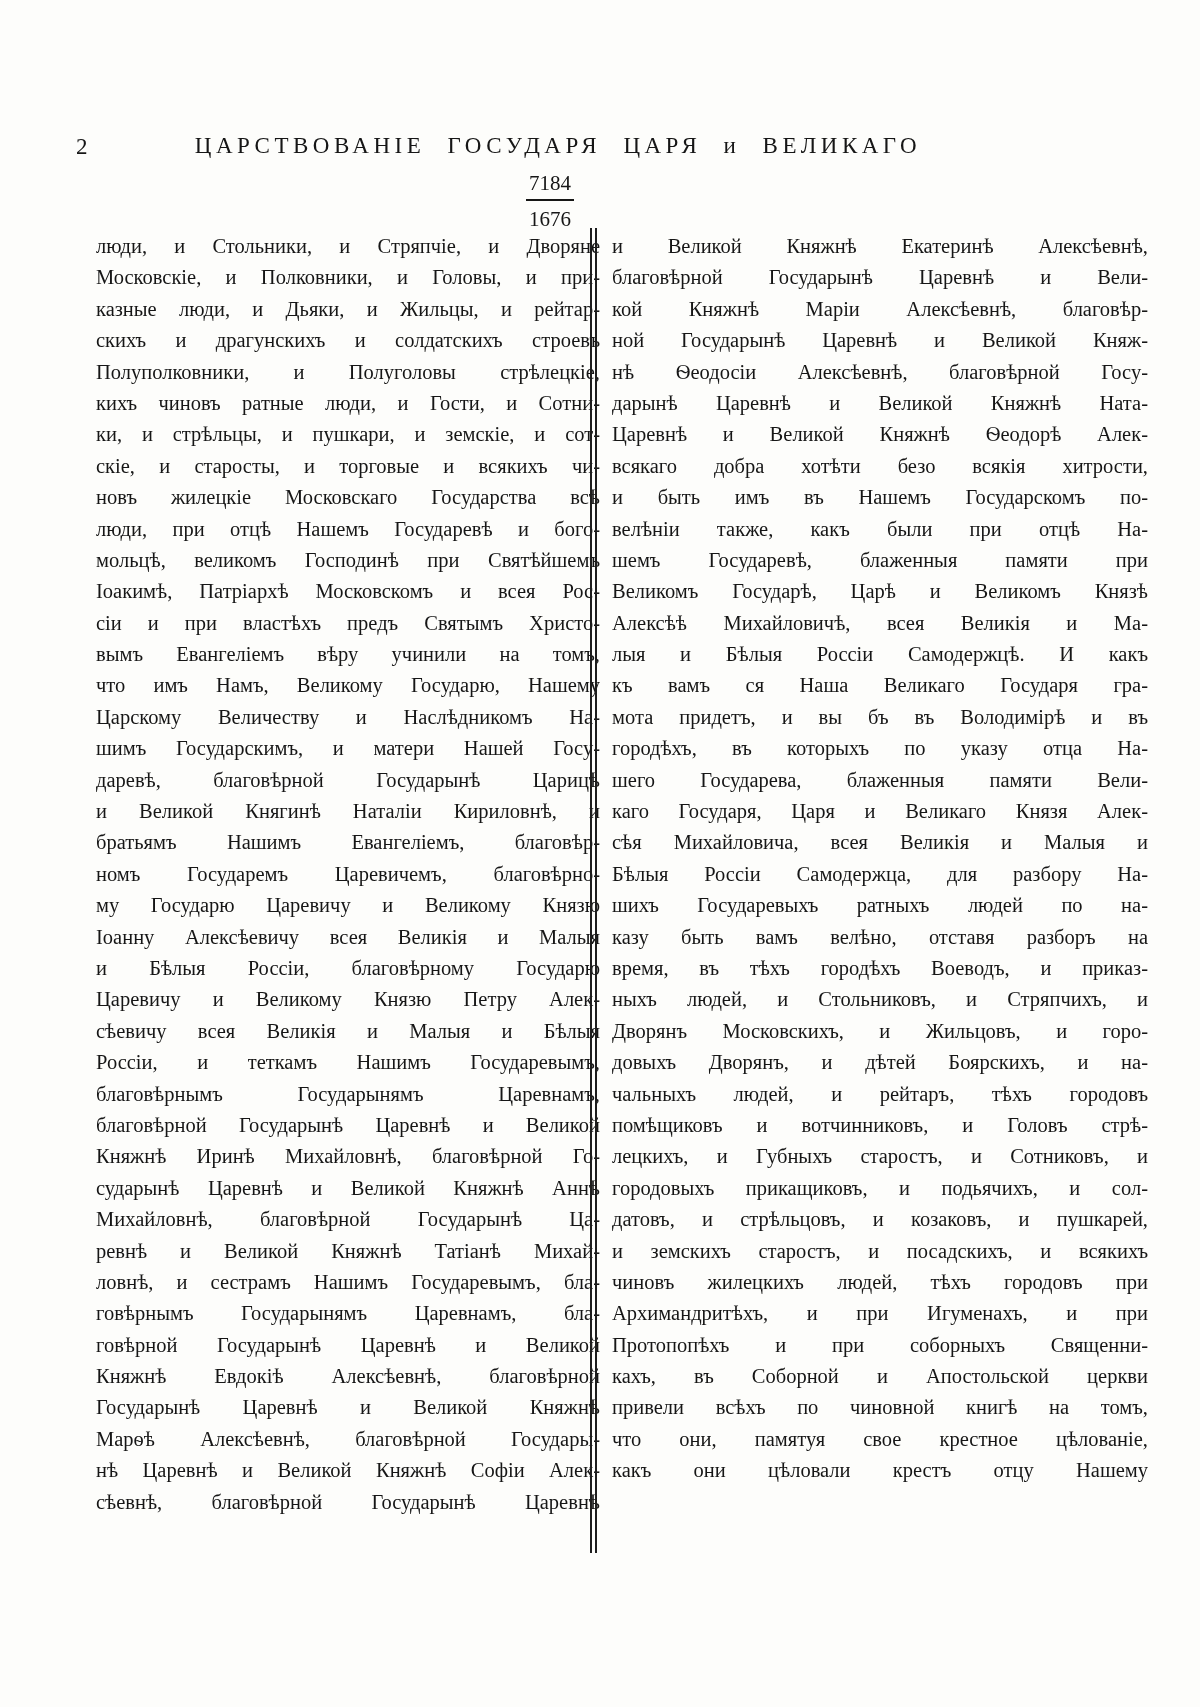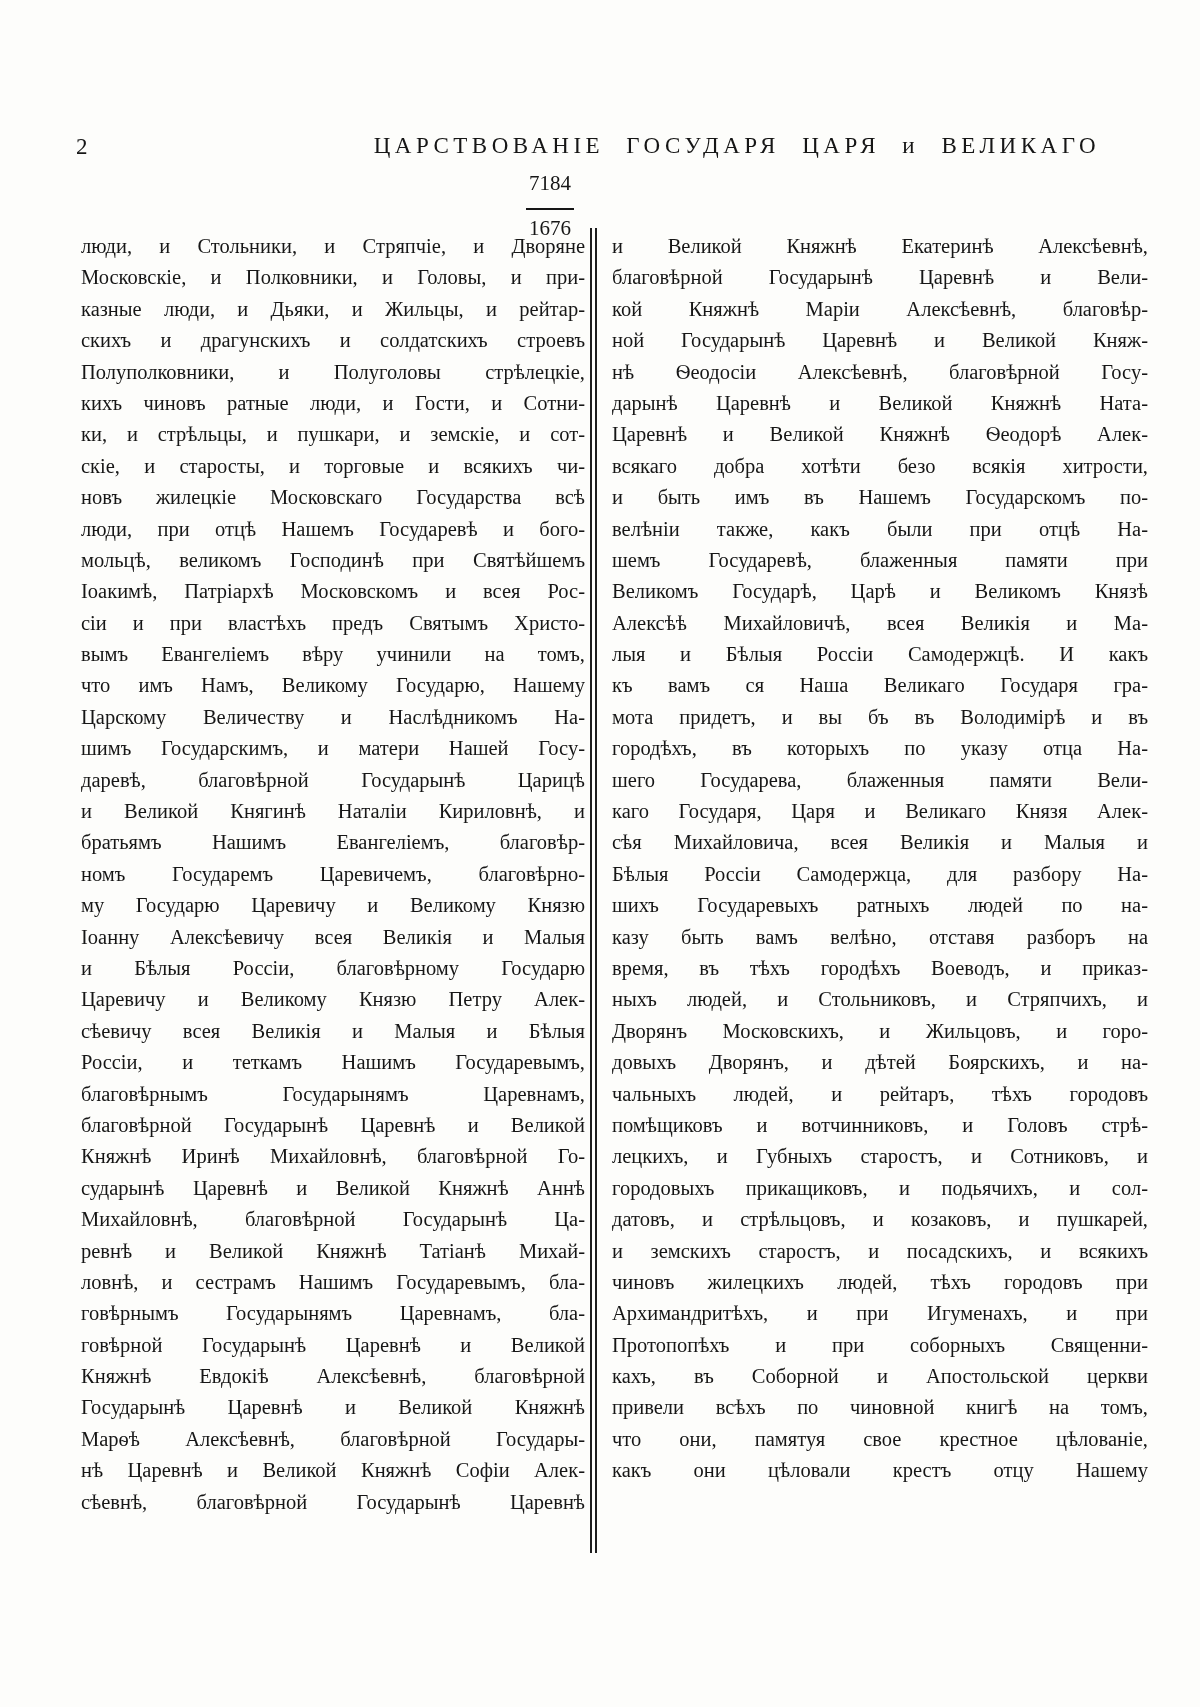--- a/index.html
+++ b/index.html
@@ -19,65 +19,65 @@
   }
   .page-number {
     position: absolute;
     left: 76px;
     top: 134px;
     font-size: 23px;
     letter-spacing: 1px;
   }
   .running-head {
     position: absolute;
-    left: 0;
+    left: 8px;
     top: 133px;
     width: 1100px;
-    text-align: right;
+    text-align: center;
     font-size: 23px;
     letter-spacing: 4.5px;
     word-spacing: 12px;
     white-space: nowrap;
   }
   .date-fraction {
     position: absolute;
     left: 0;
     top: 170px;
     width: 1100px;
     text-align: center;
   }
   .fraction {
     display: inline-block;
     text-align: center;
     font-size: 21px;
     line-height: 27px;
   }
   .fraction .num {
     display: block;
-    padding: 0 3px 11px 3px;
+    padding: 0 3px 2px 3px;
     border-bottom: 2px solid #161616;
   }
   .fraction .den {
     display: block;
     padding-top: 5px;
   }
   .column {
     position: absolute;
     top: 231px;
     font-size: 20.5px;
   }
   .column .line {
     height: 31.4px;
     line-height: 31.4px;
     text-align: justify;
     text-align-last: justify;
     white-space: normal;
     word-spacing: 1px;
   }
-  .col-left  { left: 81px;  width: 504px; }
+  .col-left  { left: 96px;  width: 504px; }
   .col-right { left: 612px; width: 536px; }
   .divider {
     position: absolute;
     left: 590px;
     top: 228px;
     height: 1325px;
     width: 3px;
     border-left: 2px solid #1d1d1d;
     border-right: 2px solid #1d1d1d;
   }

